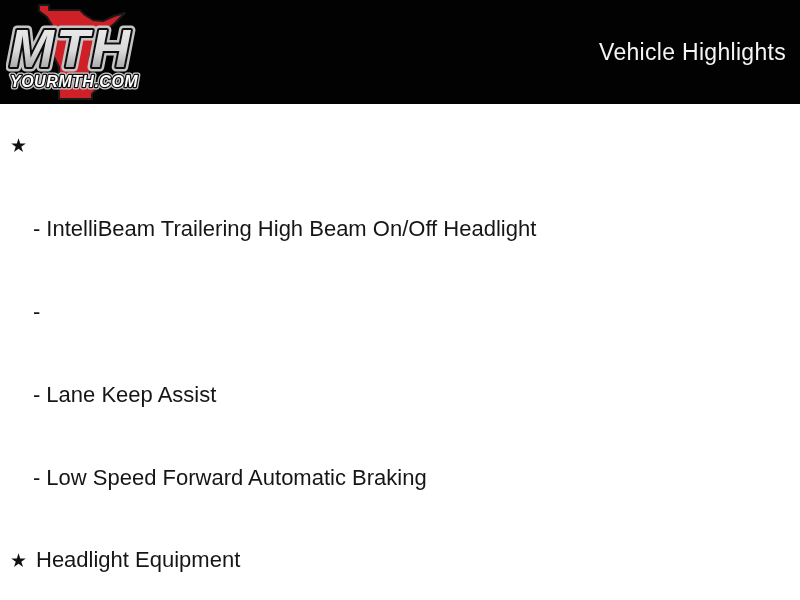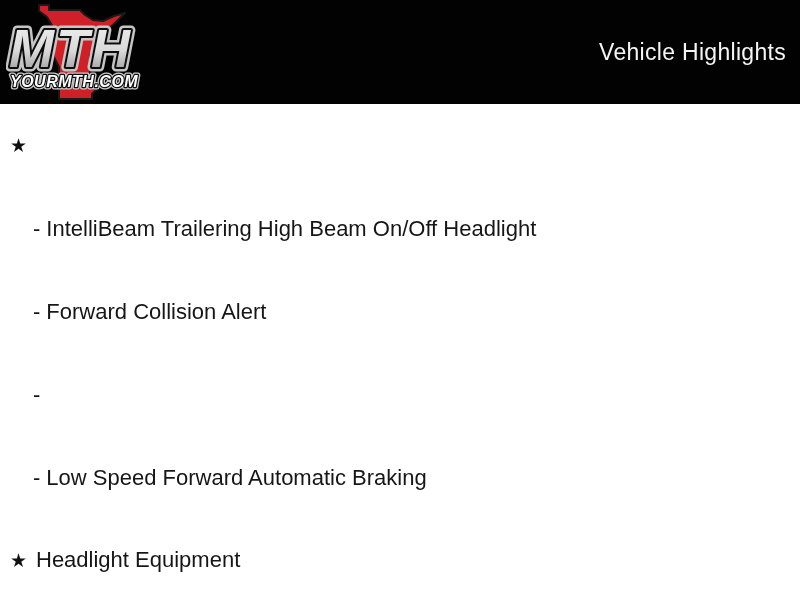--- a/index.html
+++ b/index.html
@@ -113,25 +113,25 @@
       <span class="bullet-star">★</span>
     </div>
 
     <div class="row level-2 r1">
       <span class="bullet-dash">-</span>
       <span>IntelliBeam Trailering High Beam On/Off Headlight</span>
     </div>
 
     <div class="row level-2 r2">
       <span class="bullet-dash">-</span>
-      <span>Forward Collision Alert</span>
     </div>
 
     <div class="row level-2 r3">
       <span class="bullet-dash">-</span>
+      <span>Lane Keep Assist</span>
     </div>
 
     <div class="row level-2 r4">
       <span class="bullet-dash">-</span>
       <span>Low Speed Forward Automatic Braking</span>
     </div>
 
     <div class="row level-1 r5">
       <span class="bullet-star">★</span>
       <span>Headlight Equipment</span>

